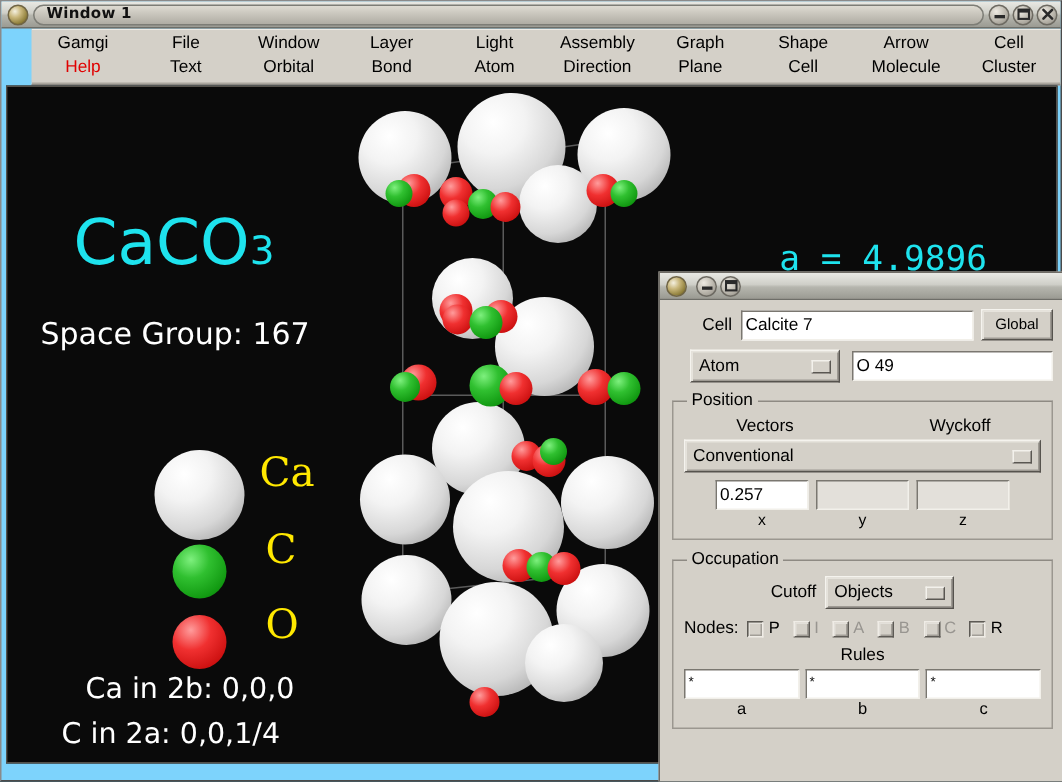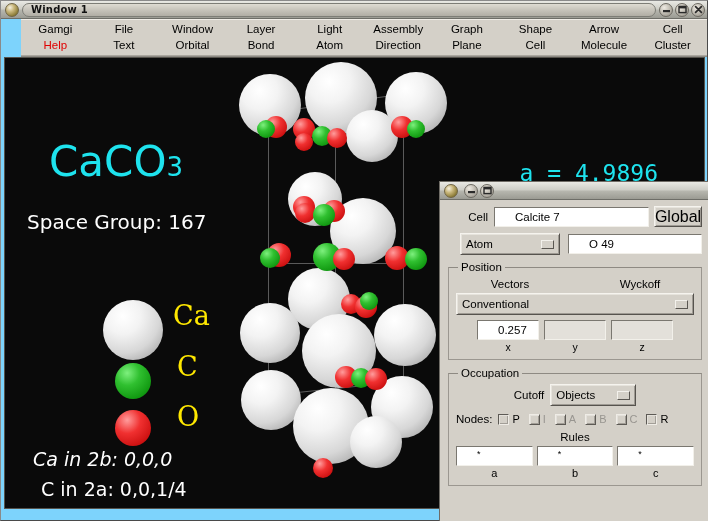--- a/index.html
+++ b/index.html
@@ -120,21 +120,21 @@
     right: 46px; top: 101px;
     color: #1ee3ee; font-size: 23px;
     font-family: "DejaVu Sans Mono", monospace;
     line-height: 1.28;
     text-align: left;
   }
   .posline {
     color: #fff; font-size: 19px;
     font-family: "DejaVu Sans", sans-serif;
   }
-  .p1 { left: 28px; top: 390px; font-style: italic; }
+  .p1 { left: 52px; top: 390px; }
   .p2 { left: 36px; top: 420px; }
   .p3 { left: 36px; top: 450px; }
 
   .legend-lbl {
     color: #ffe800; font-size: 27px;
     font-family: "DejaVu Serif", serif;
   }
   .lg1 { left: 168px; top: 242px; }
   .lg2 { left: 172px; top: 293px; }
   .lg3 { left: 172px; top: 343px; }
@@ -160,32 +160,32 @@
 
   .row { display: flex; align-items: center; margin-bottom: 6px; }
   .lab { font-size: 11.5px; color: #000; }
 
   .textfield {
     background: #fff;
     border: 1px solid #8b8880;
     border-top-color: #7a7770; border-left-color: #7a7770;
     border-right-color: #f2f0ea; border-bottom-color: #f2f0ea;
     font-size: 11.5px; color: #000;
-    padding: 2px 20px; height: 20px;
+    padding: 2px 2px; height: 20px;
     display: flex; align-items: center;
     overflow: hidden; white-space: nowrap;
     font-family: "Liberation Sans", sans-serif;
   }
   .textfield.disabled { background: #e3e0da; }
 
   .btn {
     background: #d4d0c8;
     border: 1px solid;
     border-color: #f5f3ee #56534e #56534e #f5f3ee;
-    font-size: 16px; color: #000;
+    font-size: 10px; color: #000;
     height: 21px;
     display: flex; align-items: center; justify-content: center;
     padding: 0 6px;
     box-shadow: inset 1px 1px 0 #e6e3dc, inset -1px -1px 0 #9e9a93;
     font-family: "Liberation Sans", sans-serif;
   }
   .optmenu {
     background: #d4d0c8;
     border: 1px solid;
     border-color: #f5f3ee #56534e #56534e #f5f3ee;

